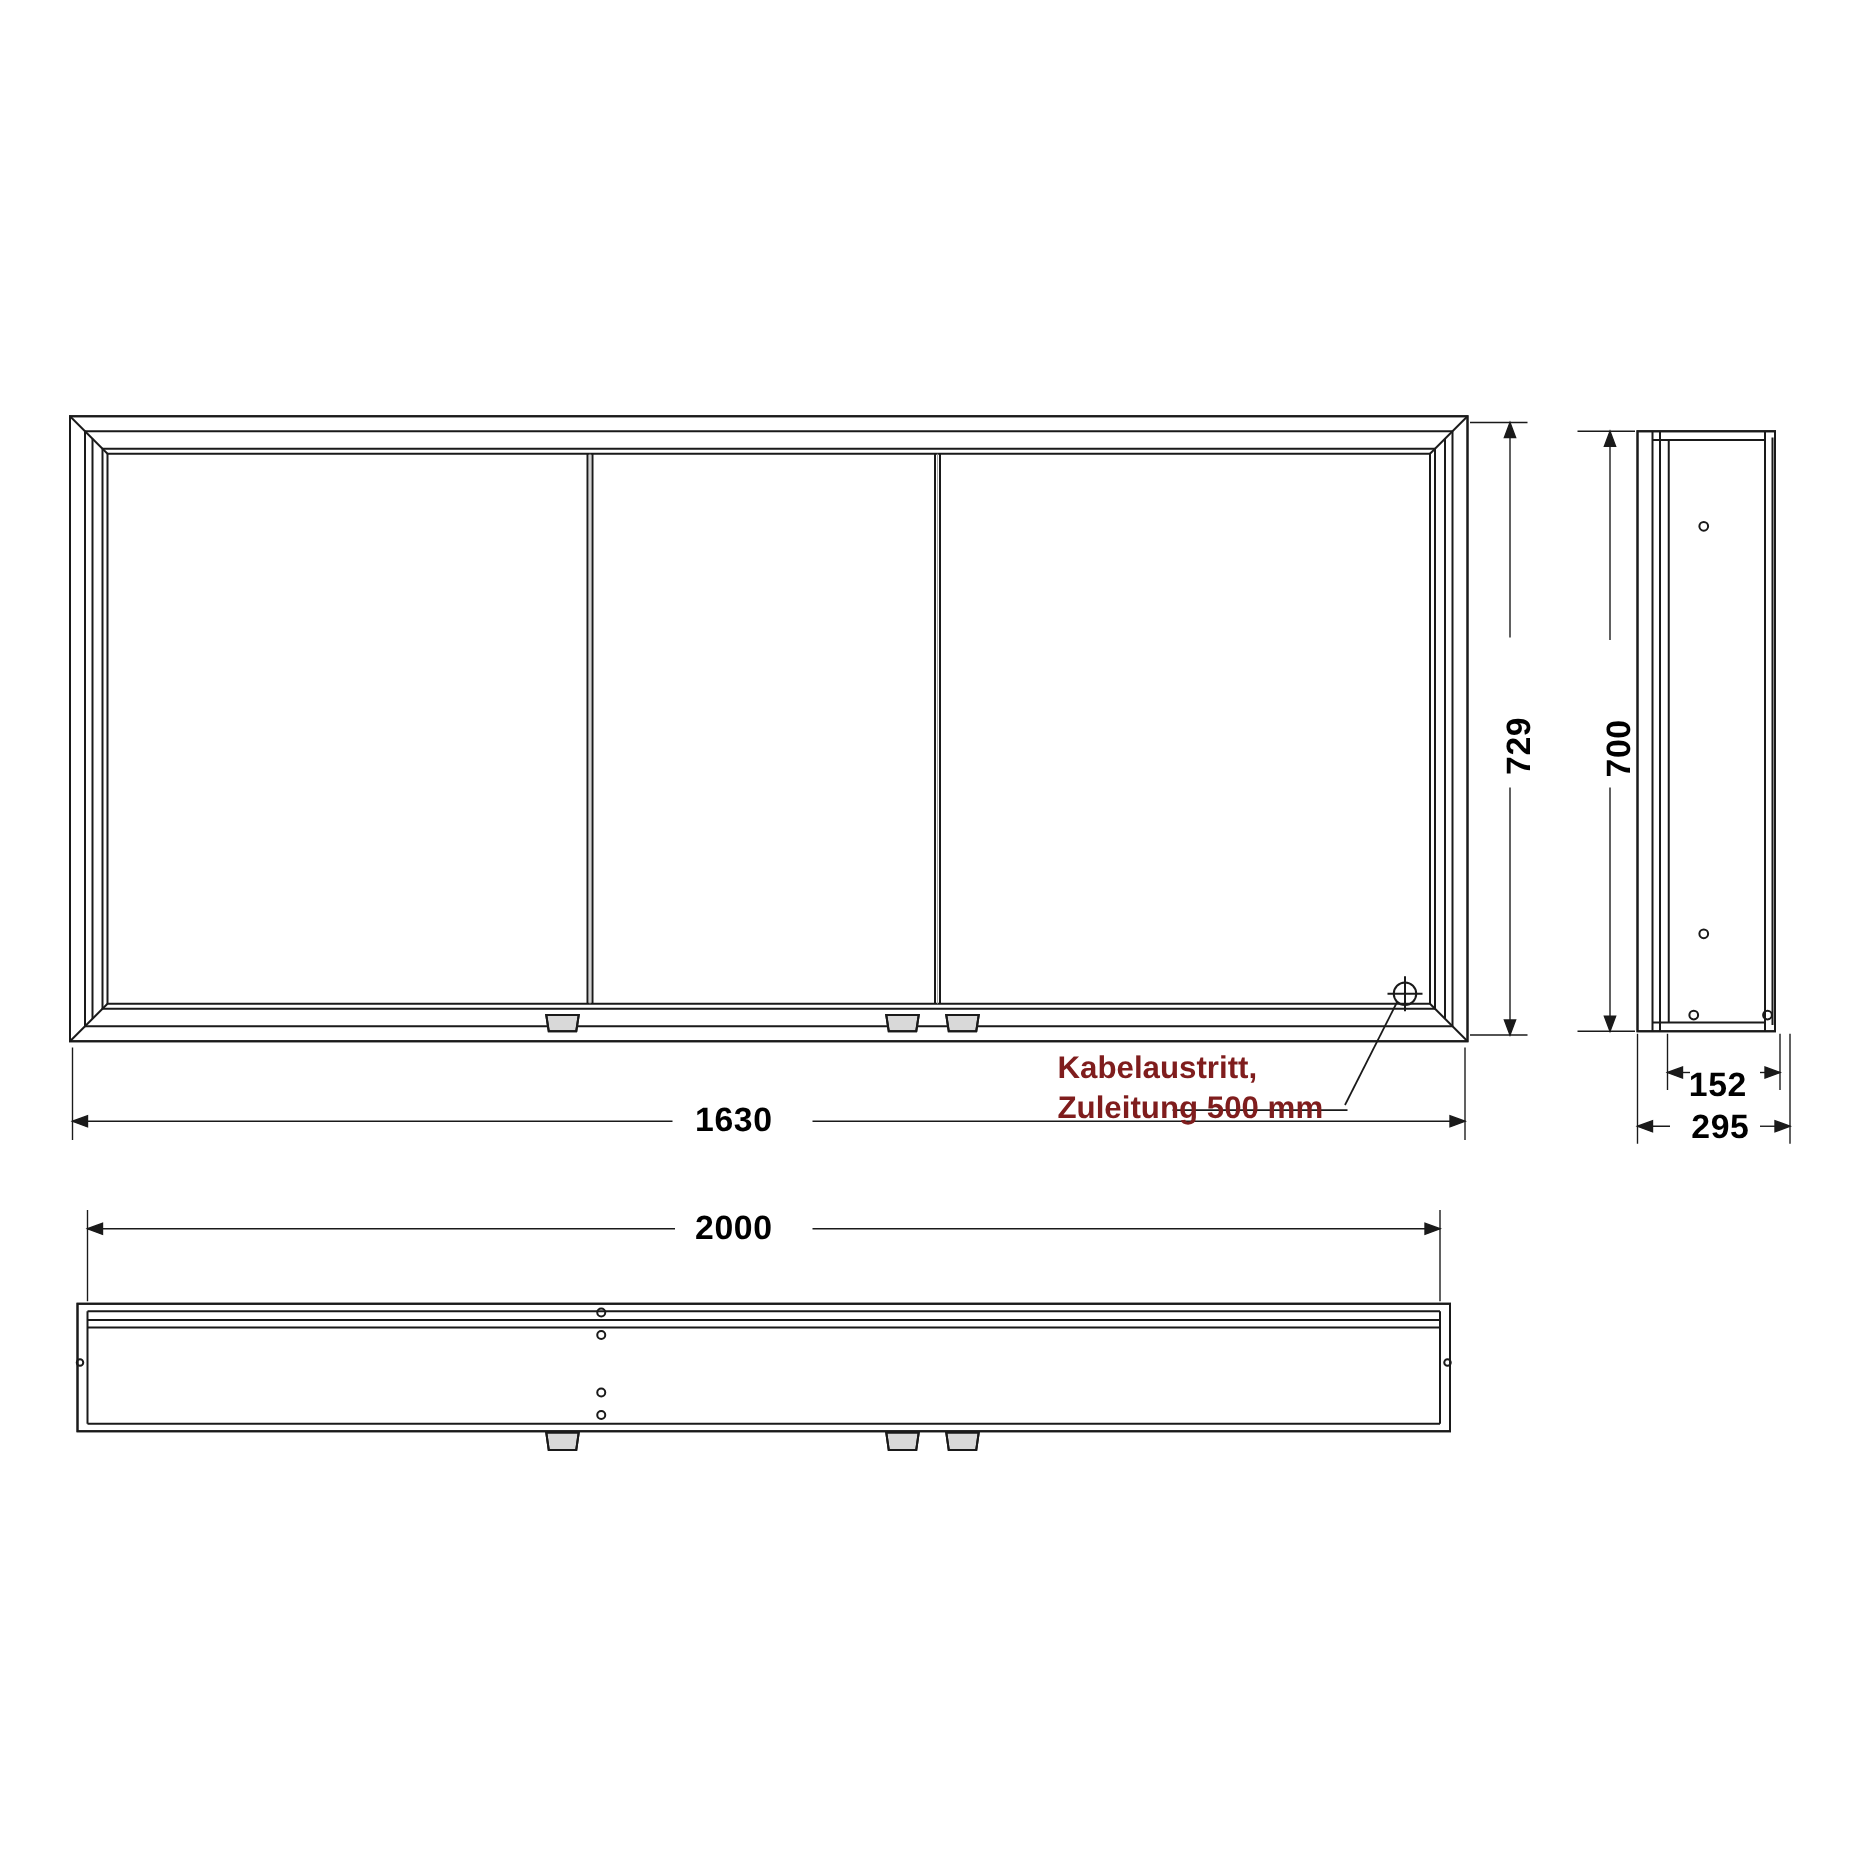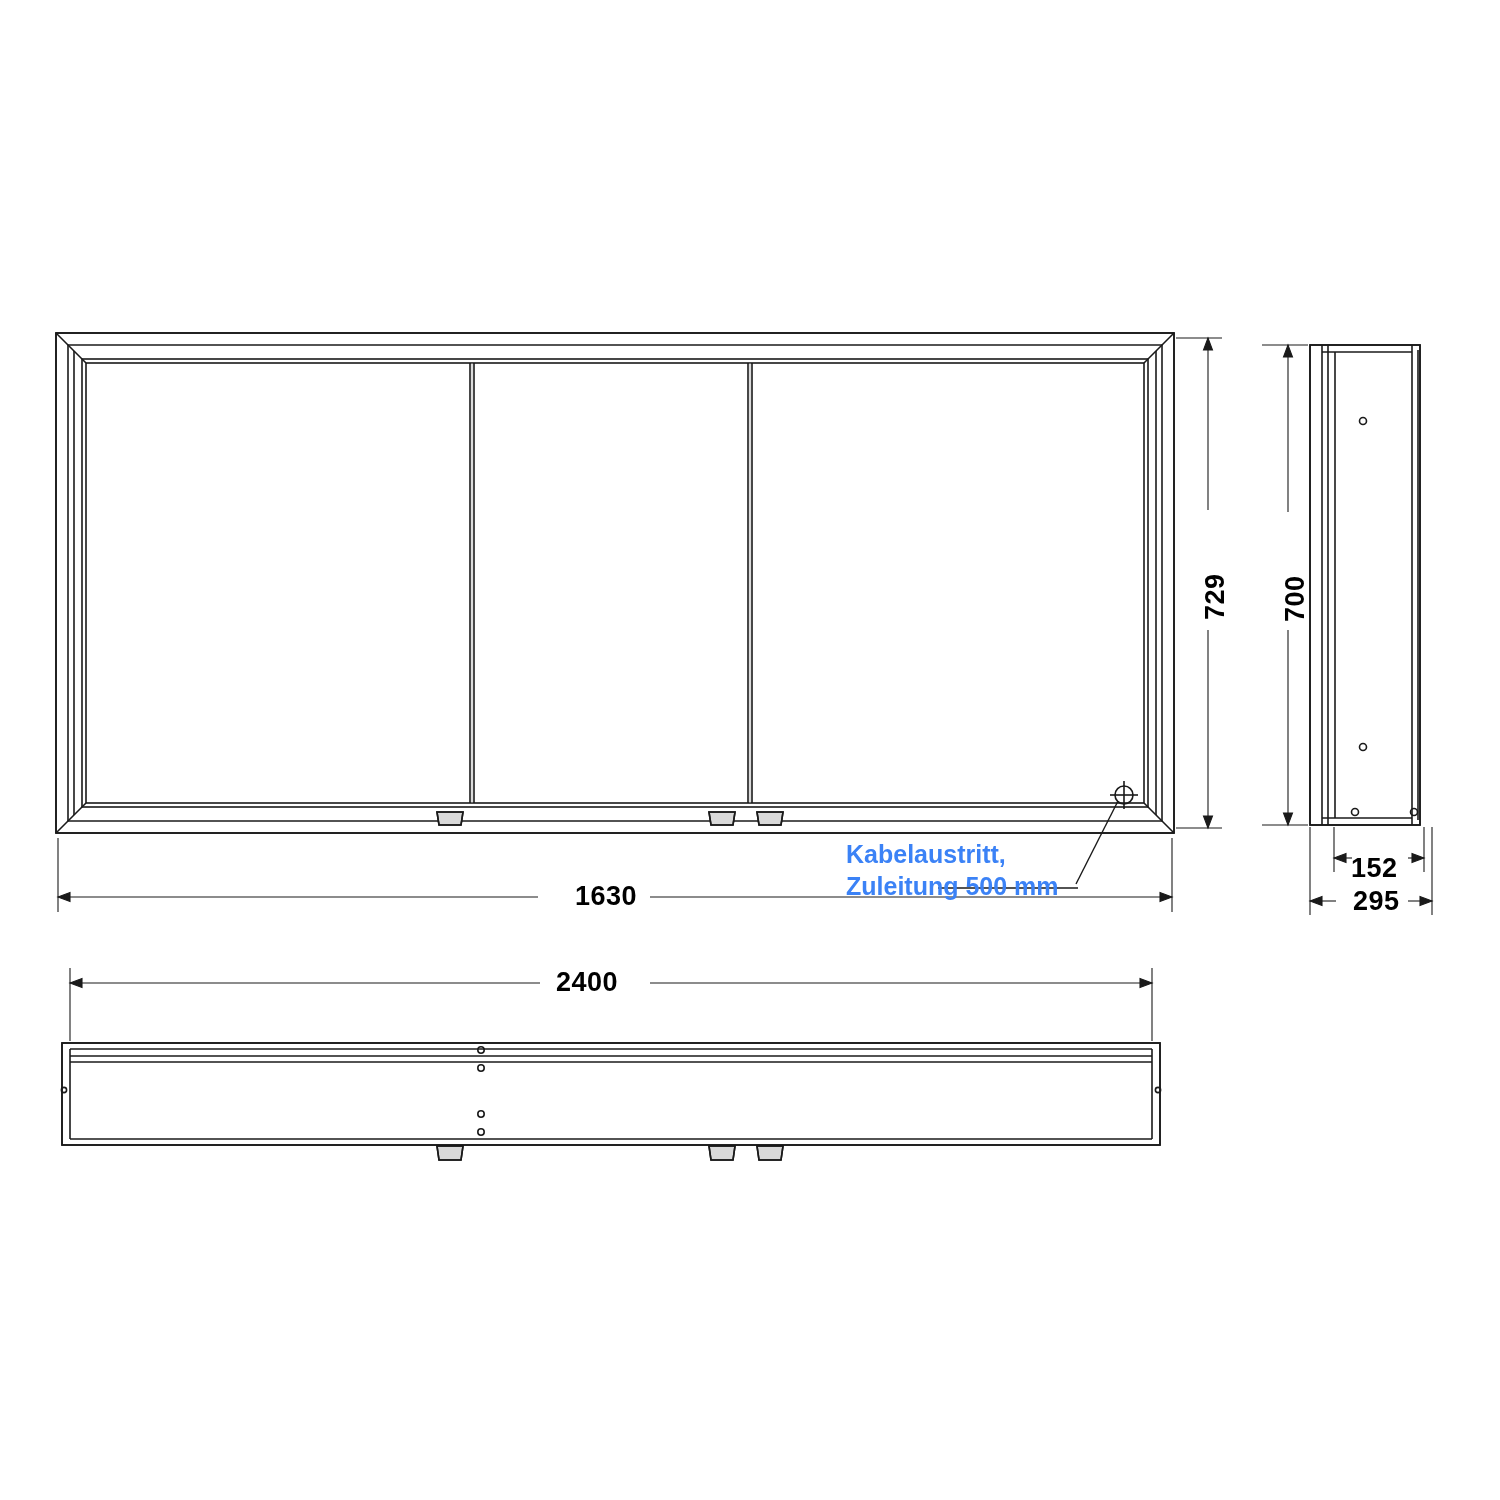--- a/index.html
+++ b/index.html
@@ -34,21 +34,21 @@
   }
   .dim-label.vertical {
     transform: rotate(-90deg);
     transform-origin: left top;
   }
   .note-label {
     position: absolute;
     font-family: "Liberation Sans", sans-serif;
     font-size: 25px;
     font-weight: bold;
-    color: #3b82f6;
+    color: #7f1d1d;
     white-space: nowrap;
     line-height: 1.28;
   }
 </style>
 </head>
 <body>
 
 <div id="page">
 
   <svg class="drawing" viewBox="0 0 1500 1500">
@@ -200,28 +200,28 @@
         <line x1="650" y1="983" x2="1152" y2="983"></line>
         <path d="M70 983 l12 -4.5 l0 9 Z" fill="#1a1a1a"></path>
         <path d="M1152 983 l-12 -4.5 l0 9 Z" fill="#1a1a1a"></path>
       </g>
 
     </g>
   </svg>
 
   <div class="dim-label vertical" style="left: 1200px; top: 620px;">729</div>
 
-  <div class="dim-label" style="left: 556px; top: 881px; margin-left: 19px;">1630</div>
+  <div class="dim-label" style="left: 556px; top: 881px;">1630</div>
 
   <div class="dim-label vertical" style="left: 1280px; top: 622px;">700</div>
 
   <div class="dim-label" style="left: 1351px; top: 843px; margin-top: 10px;">152</div>
 
   <div class="dim-label" style="left: 1353px; top: 886px;">295</div>
 
-  <div class="dim-label" style="left: 556px; top: 967px;">2400</div>
+  <div class="dim-label" style="left: 556px; top: 967px;">2000</div>
 
   <div class="note-label" style="left: 846px; top: 838px;">
     <div>Kabelaustritt,</div>
     <div>Zuleitung 500 mm</div>
   </div>
 
 </div>
 
 </body></html>

